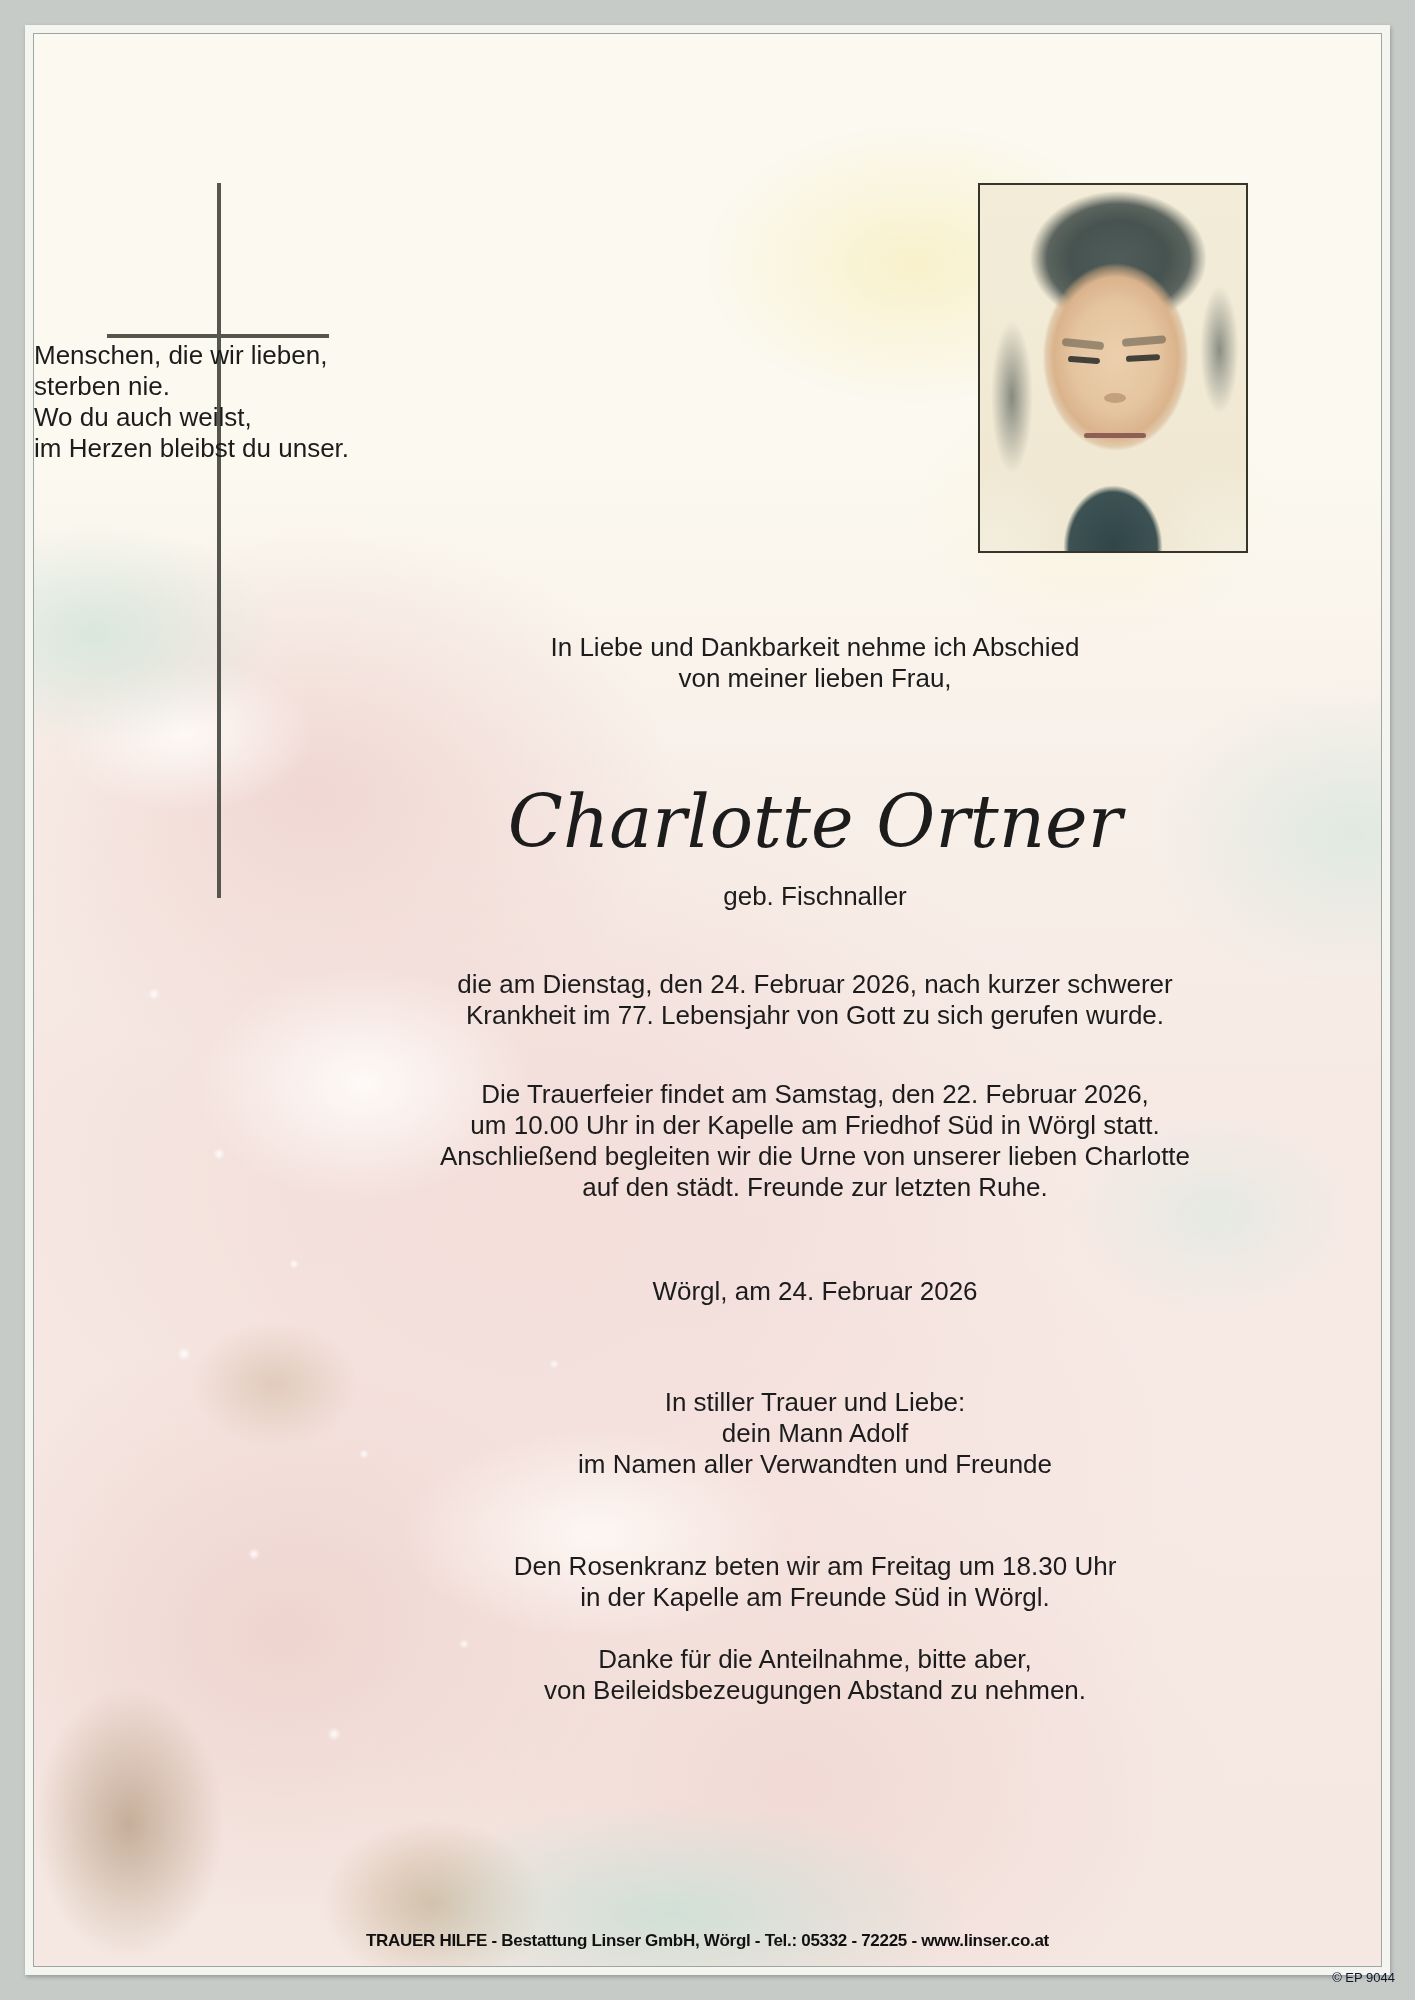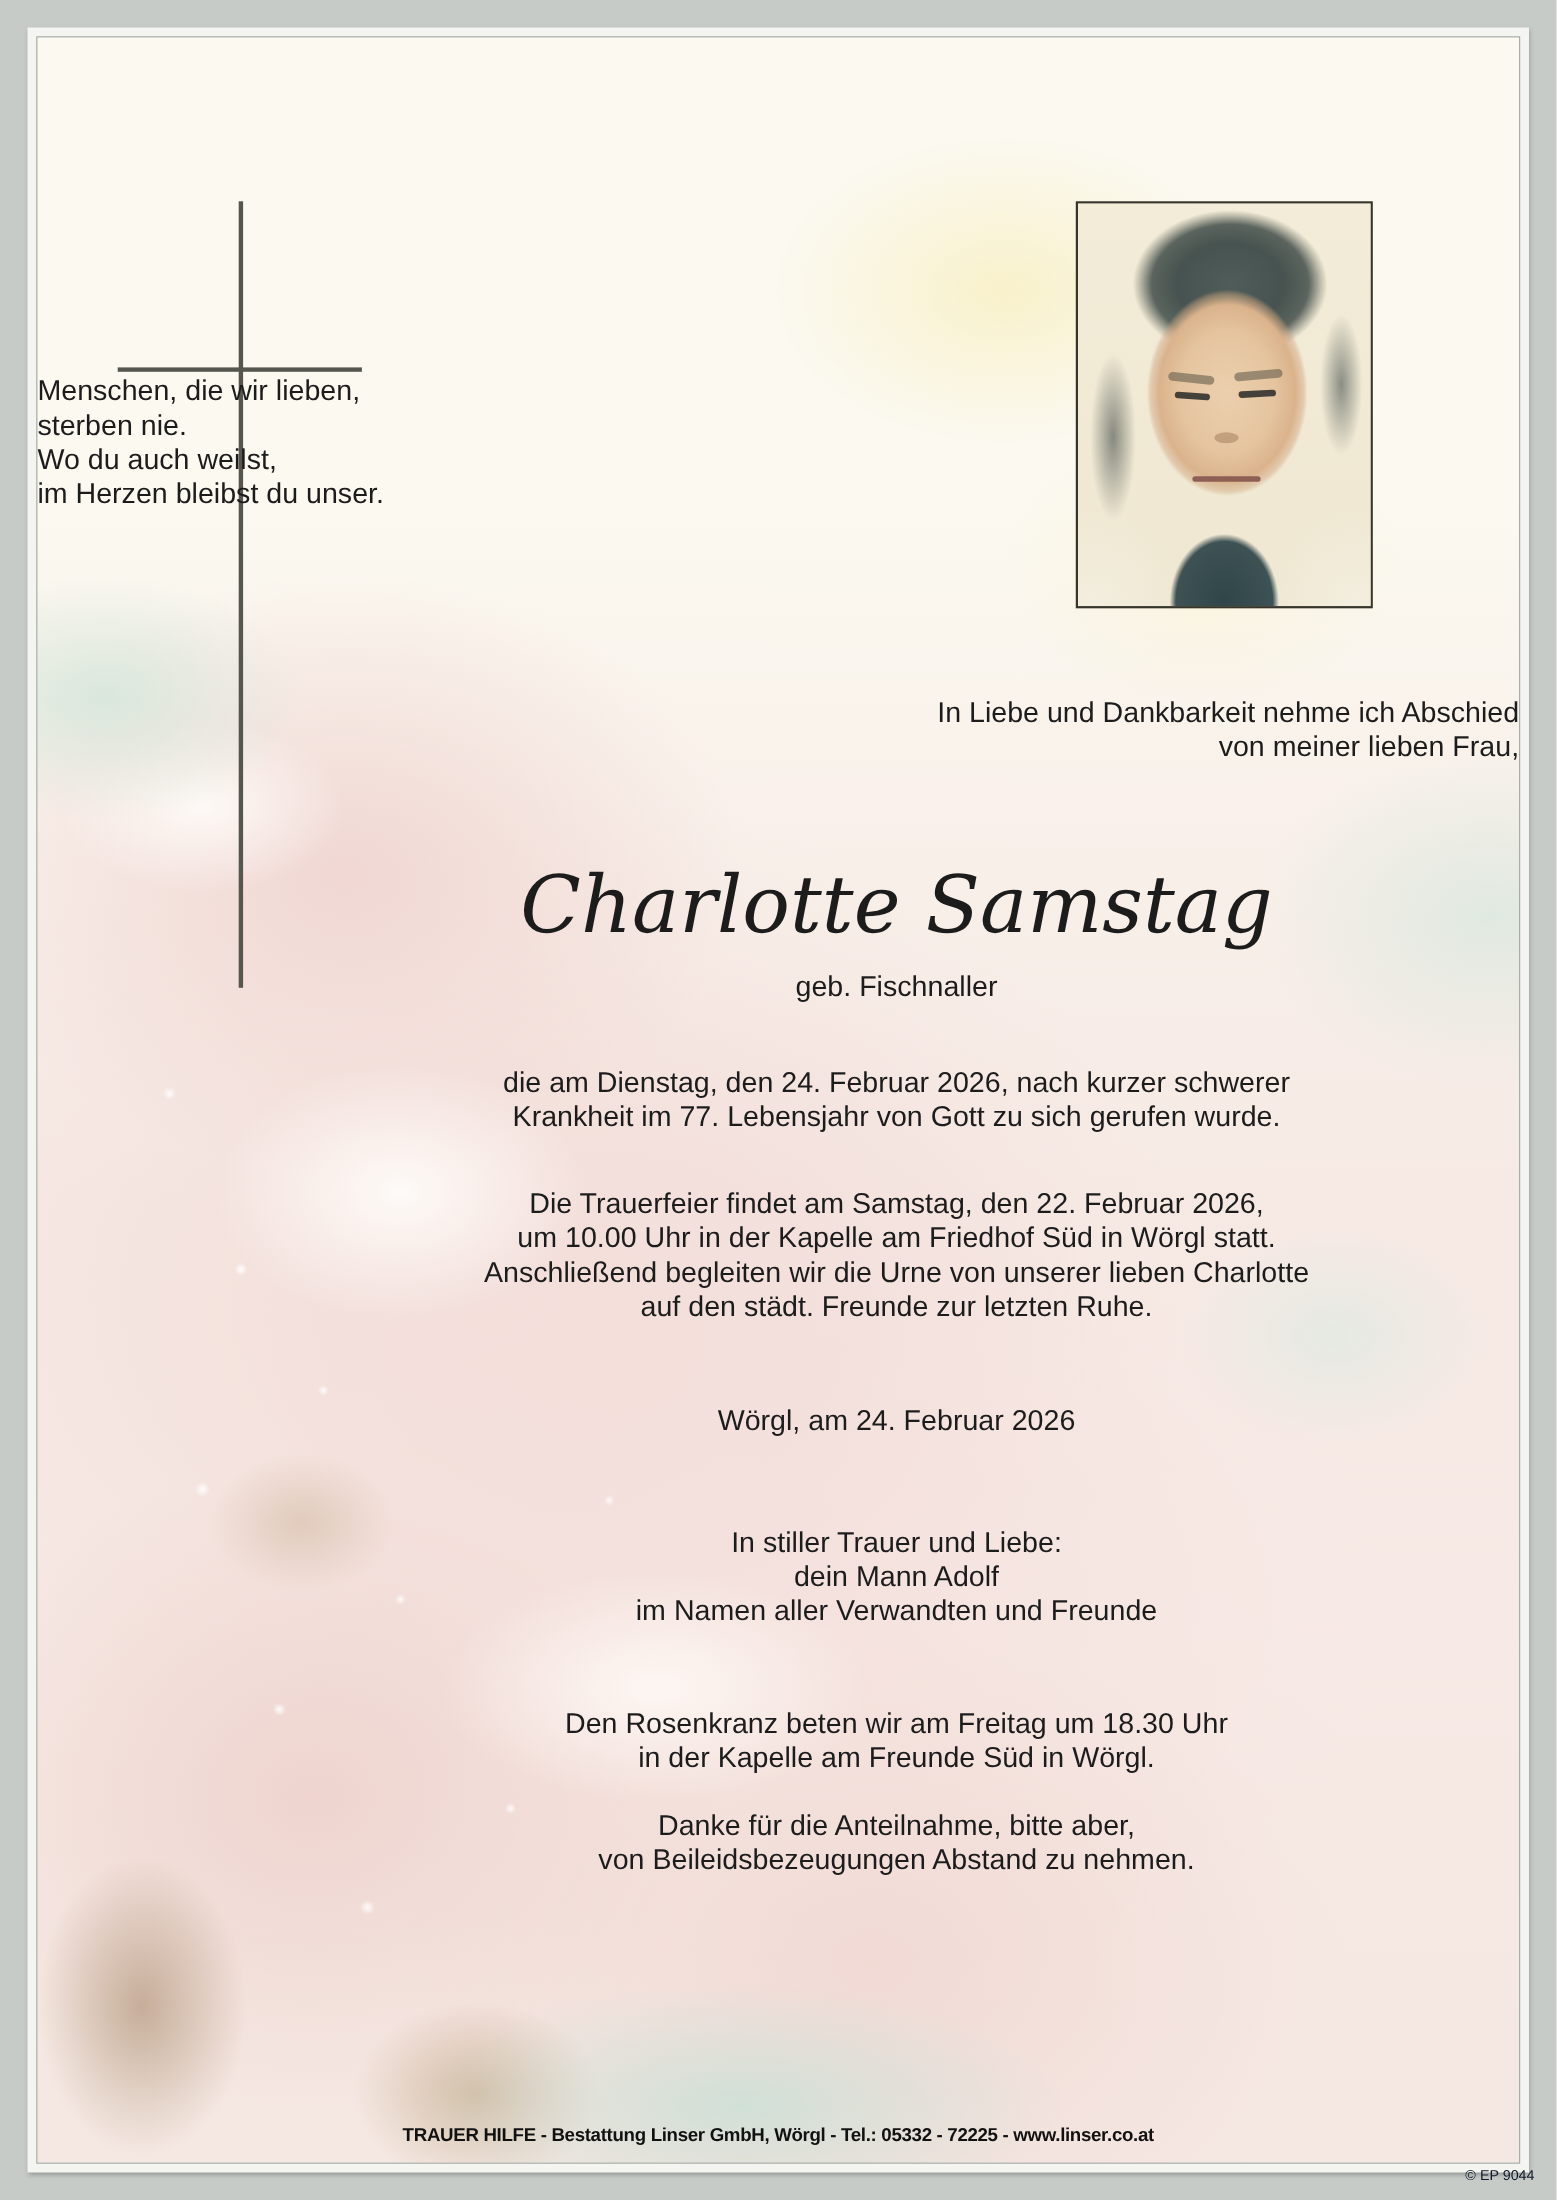--- a/index.html
+++ b/index.html
@@ -93,21 +93,21 @@
   .brow.l { left:82px; top:155px; width:42px; transform:rotate(6deg); }
   .brow.r { left:142px; top:152px; width:44px; transform:rotate(-5deg); }
   .nose { position:absolute; left:124px; top:208px; width:22px; height:10px; border-radius:50%; background:rgba(150,110,80,0.45); }
   .mouth { position:absolute; left:104px; top:248px; width:62px; height:5px; border-radius:3px; background:#8d5f55; }
   
   .block { position:absolute; left:215px; right:0; text-align:center; font-size:26px; line-height:31px; }
   .poem  { position:absolute; left:0; right:60px; top:306px; text-align:left; font-size:26px; line-height:31px; }
   .name-block { position:absolute; left:215px; right:0; top:738px; text-align:center;
     font-family:"DejaVu Serif", serif; font-style:italic; font-size:72px; line-height:100px; font-weight:400; }
   .maiden { top:847px; }
-  .intro  { top:598px;text-align:right; }
+  .intro  { top:598px; }
   .death  { top:935px; }
   .funeral{ top:1045px; }
   .dateline{ top:1242px; }
   .mourners{ top:1353px; }
   .rosary { top:1517px; }
   .thanks { top:1610px; }
   .footer { position:absolute; left:0; right:0; top:1897px; text-align:center;
     font-size:17px; font-weight:700; letter-spacing:-0.3px; color:#111; }
   .print-code { position:absolute; right:20px; top:1970px; font-size:13px; color:#0f172a; }
 </style>
@@ -137,21 +137,21 @@
         <div class="nose"></div>
         <div class="mouth"></div>
       </div>
     </div>
 
     <div class="block intro">
       <div class="ln">In Liebe und Dankbarkeit nehme ich Abschied</div>
       <div class="ln">von meiner lieben Frau,</div>
     </div>
 
-    <div class="name-block">Charlotte Samstag</div>
+    <div class="name-block">Charlotte Ortner</div>
     <div class="block maiden">geb. Fischnaller</div>
 
     <div class="block death">
       <div class="ln">die am Dienstag, den 24. Februar 2026, nach kurzer schwerer</div>
       <div class="ln">Krankheit im 77. Lebensjahr von Gott zu sich gerufen wurde.</div>
     </div>
 
     <div class="block funeral">
       <div class="ln">Die Trauerfeier findet am Samstag, den 22. Februar 2026,</div>
       <div class="ln">um 10.00 Uhr in der Kapelle am Friedhof Süd in Wörgl statt.</div>

